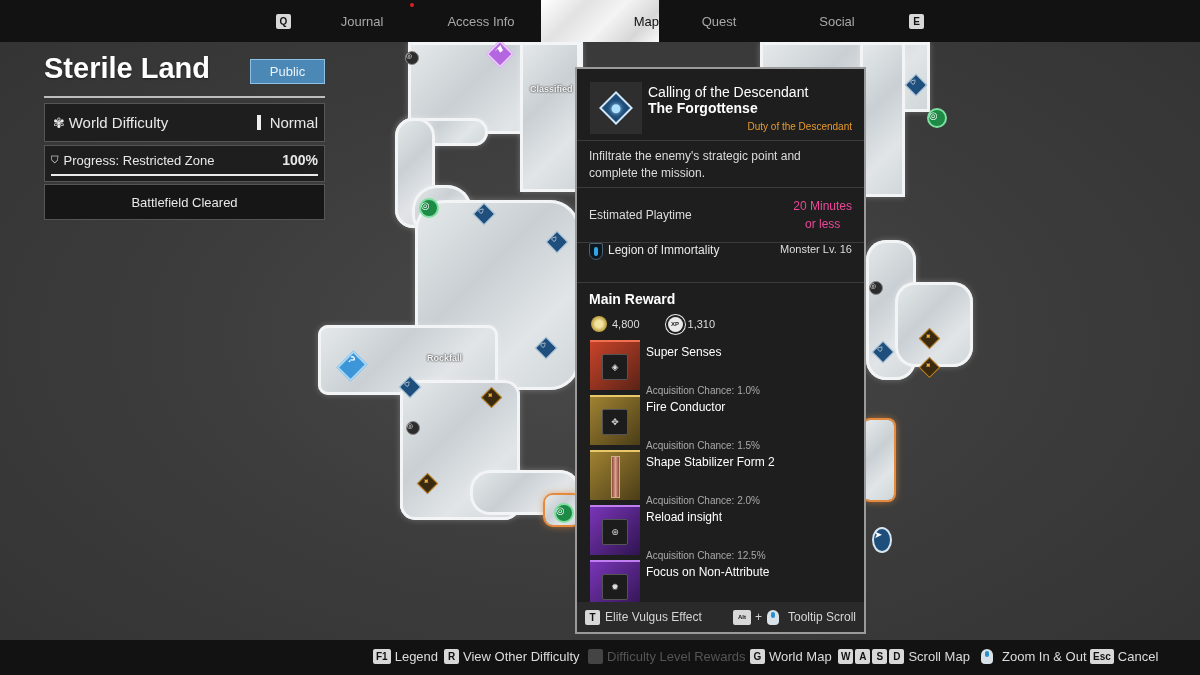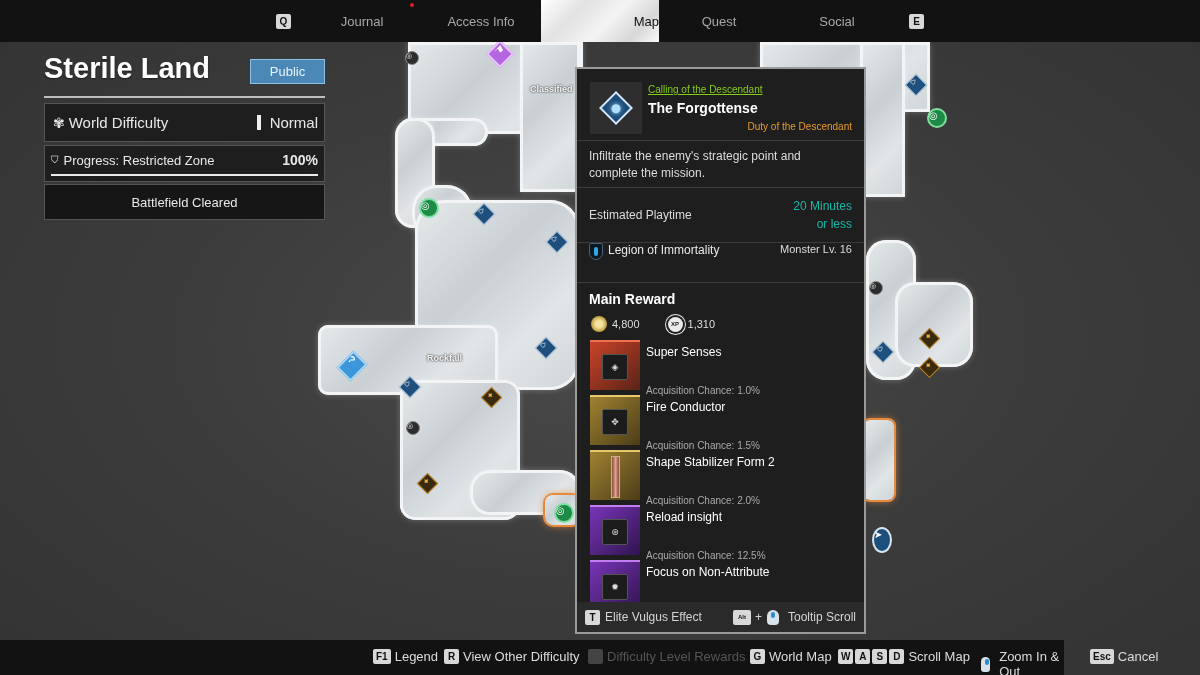--- a/index.html
+++ b/index.html
@@ -44,27 +44,27 @@
 .progress-track { height: 2px; background: #666; margin-top: 6px; }
 .progress-fill { height: 2px; background: #eaeaea; }
 
 
 #tooltip { position: absolute; left: 575px; top: 67px; width: 291px; height: 567px; background: #1e1e1e; border: 2px solid #9a9a9a; }
 .tt-sec { border-bottom: 1px solid #3c3c3c; }
 #tt-head { height: 72px; position: relative; }
 #tt-head .icon-frame { position: absolute; left: 13px; top: 13px; width: 52px; height: 52px; background: #2e2e2e; display:flex; align-items:center; justify-content:center; }
 .quest-diamond { width: 24px; height: 24px; transform: rotate(45deg); background: #1b4b78; border: 2px solid #d6e6f2; display:flex; align-items:center; justify-content:center; }
 .quest-diamond span { width: 9px; height: 9px; border-radius: 50%; background: #aee0ff; box-shadow: 0 0 5px #aee0ff; }
-#tt-sub { position: absolute; left: 71px; top: 15px; font-size: 10px; color: #84cc16; text-decoration: underline; }
+#tt-sub { position: absolute; left: 71px; top: 15px; font-size: 14px; color: #ffffff; }
 #tt-title { position: absolute; left: 71px; top: 31px; font-size: 14px; font-weight: bold; color: #fff; }
 #tt-type { position: absolute; right: 12px; top: 52px; font-size: 10px; color: #e69a2e; }
 #tt-desc { height: 47px; padding: 7px 12px; font-size: 12px; line-height: 17px; color: #dcdcdc; }
 #tt-playtime { height: 55px; position: relative; font-size: 12px; }
 #tt-playtime .lbl { position: absolute; left: 12px; top: 20px; color: #dcdcdc; }
-#tt-playtime .val { position: absolute; right: 12px; top: 9px; color: #14b8a6; text-align: right; line-height: 18px; }
+#tt-playtime .val { position: absolute; right: 12px; top: 9px; color: #ec4899; text-align: center; line-height: 18px; }
 #tt-enemy { height: 40px; display: flex; align-items: flex-start; padding: 0 12px; font-size: 12px; }
 .shield-icon { width: 14px; height: 17px; background: #0e1720; border: 1px solid #4a6275; border-radius: 2px 2px 7px 7px; display:flex; align-items:center; justify-content:center; margin-right: 5px; }
 .shield-icon span { width: 4px; height: 9px; background: #30a8e8; border-radius: 2px; }
 #tt-reward-title { padding: 8px 12px 0 12px; font-size: 14px; font-weight: bold; color: #fff; }
 #tt-currency { display: flex; align-items: center; padding: 6px 12px 0 14px; font-size: 11px; color: #ddd; height: 28px; }
 .coin { width: 16px; height: 16px; border-radius: 50%; background: radial-gradient(circle,#f3e3a0 30%,#b99a3a 70%); margin-right: 5px; }
 .xp-gear { width: 15px; height: 15px; border-radius: 50%; background: #eaeaea; color: #222; font-size: 6px; font-weight: bold; display:flex; align-items:center; justify-content:center; margin: 0 5px 0 28px; box-shadow: 0 0 0 2px #1e1e1e, 0 0 0 3px #eaeaea; }
 .reward { position: absolute; left: 13px; width: 270px; height: 50px; }
 .reward .thumb { position: absolute; left: 0; top: 0; width: 50px; height: 50px; border-top: 2px solid; }
 .reward .thumb .chip { position: absolute; left: 12px; top: 12px; width: 26px; height: 26px; background: #1c1c1c; border: 1px solid #555; border-radius: 2px; display:flex; align-items:center; justify-content:center; font-size: 9px; color: #ddd; }
@@ -72,21 +72,21 @@
 .reward .name { position: absolute; left: 56px; top: 5px; font-size: 12px; color: #fff; }
 .reward .chance { position: absolute; left: 56px; top: 21px; font-size: 10px; color: #aaa; margin-top: 24px; }
 .r-red .thumb { background: linear-gradient(135deg,#c9432a,#5a2316); border-color: #f07050; }
 .r-gold .thumb { background: linear-gradient(135deg,#a08232,#4b3d17); border-color: #e8c868; }
 .r-purple .thumb { background: linear-gradient(135deg,#7a35b8,#2f1450); border-color: #c07ef0; }
 #tt-footer { position: absolute; left: 0; bottom: 0; width: 100%; height: 30px; background: #2a2a2a; display: flex; align-items: center; padding: 0 8px; font-size: 12px; color: #d5d5d5; }
 .mouse-icon { display: inline-block; width: 12px; height: 15px; border-radius: 6px 6px 4px 4px; background: #d8e2e8; position: relative; margin: 0 5px; }
 .mouse-icon::after { content:""; position:absolute; left:4px; top:2px; width:4px; height:6px; background:#2a8fcf; border-radius:2px; }
 
 
-#bottombar { position: absolute; left: 0; top: 640px; width: 1064px; height: 35px; background: #121212; }
+#bottombar { position: absolute; left: 0; top: 640px; width: 1200px; height: 35px; background: #121212; }
 .hint { position: absolute; top: 9px; display: flex; align-items: center; font-size: 13px; color: #dcdcdc; }
 .hint .keycap { margin-right: 4px; }
 .hint.disabled { color: #555; }
 .hint.disabled .keycap { background: #444; color: #444; }
 .hint .keycap + .keycap { margin-left: -2px; }
 </style>
 </head>
 <body>
 
 <div id="root">

